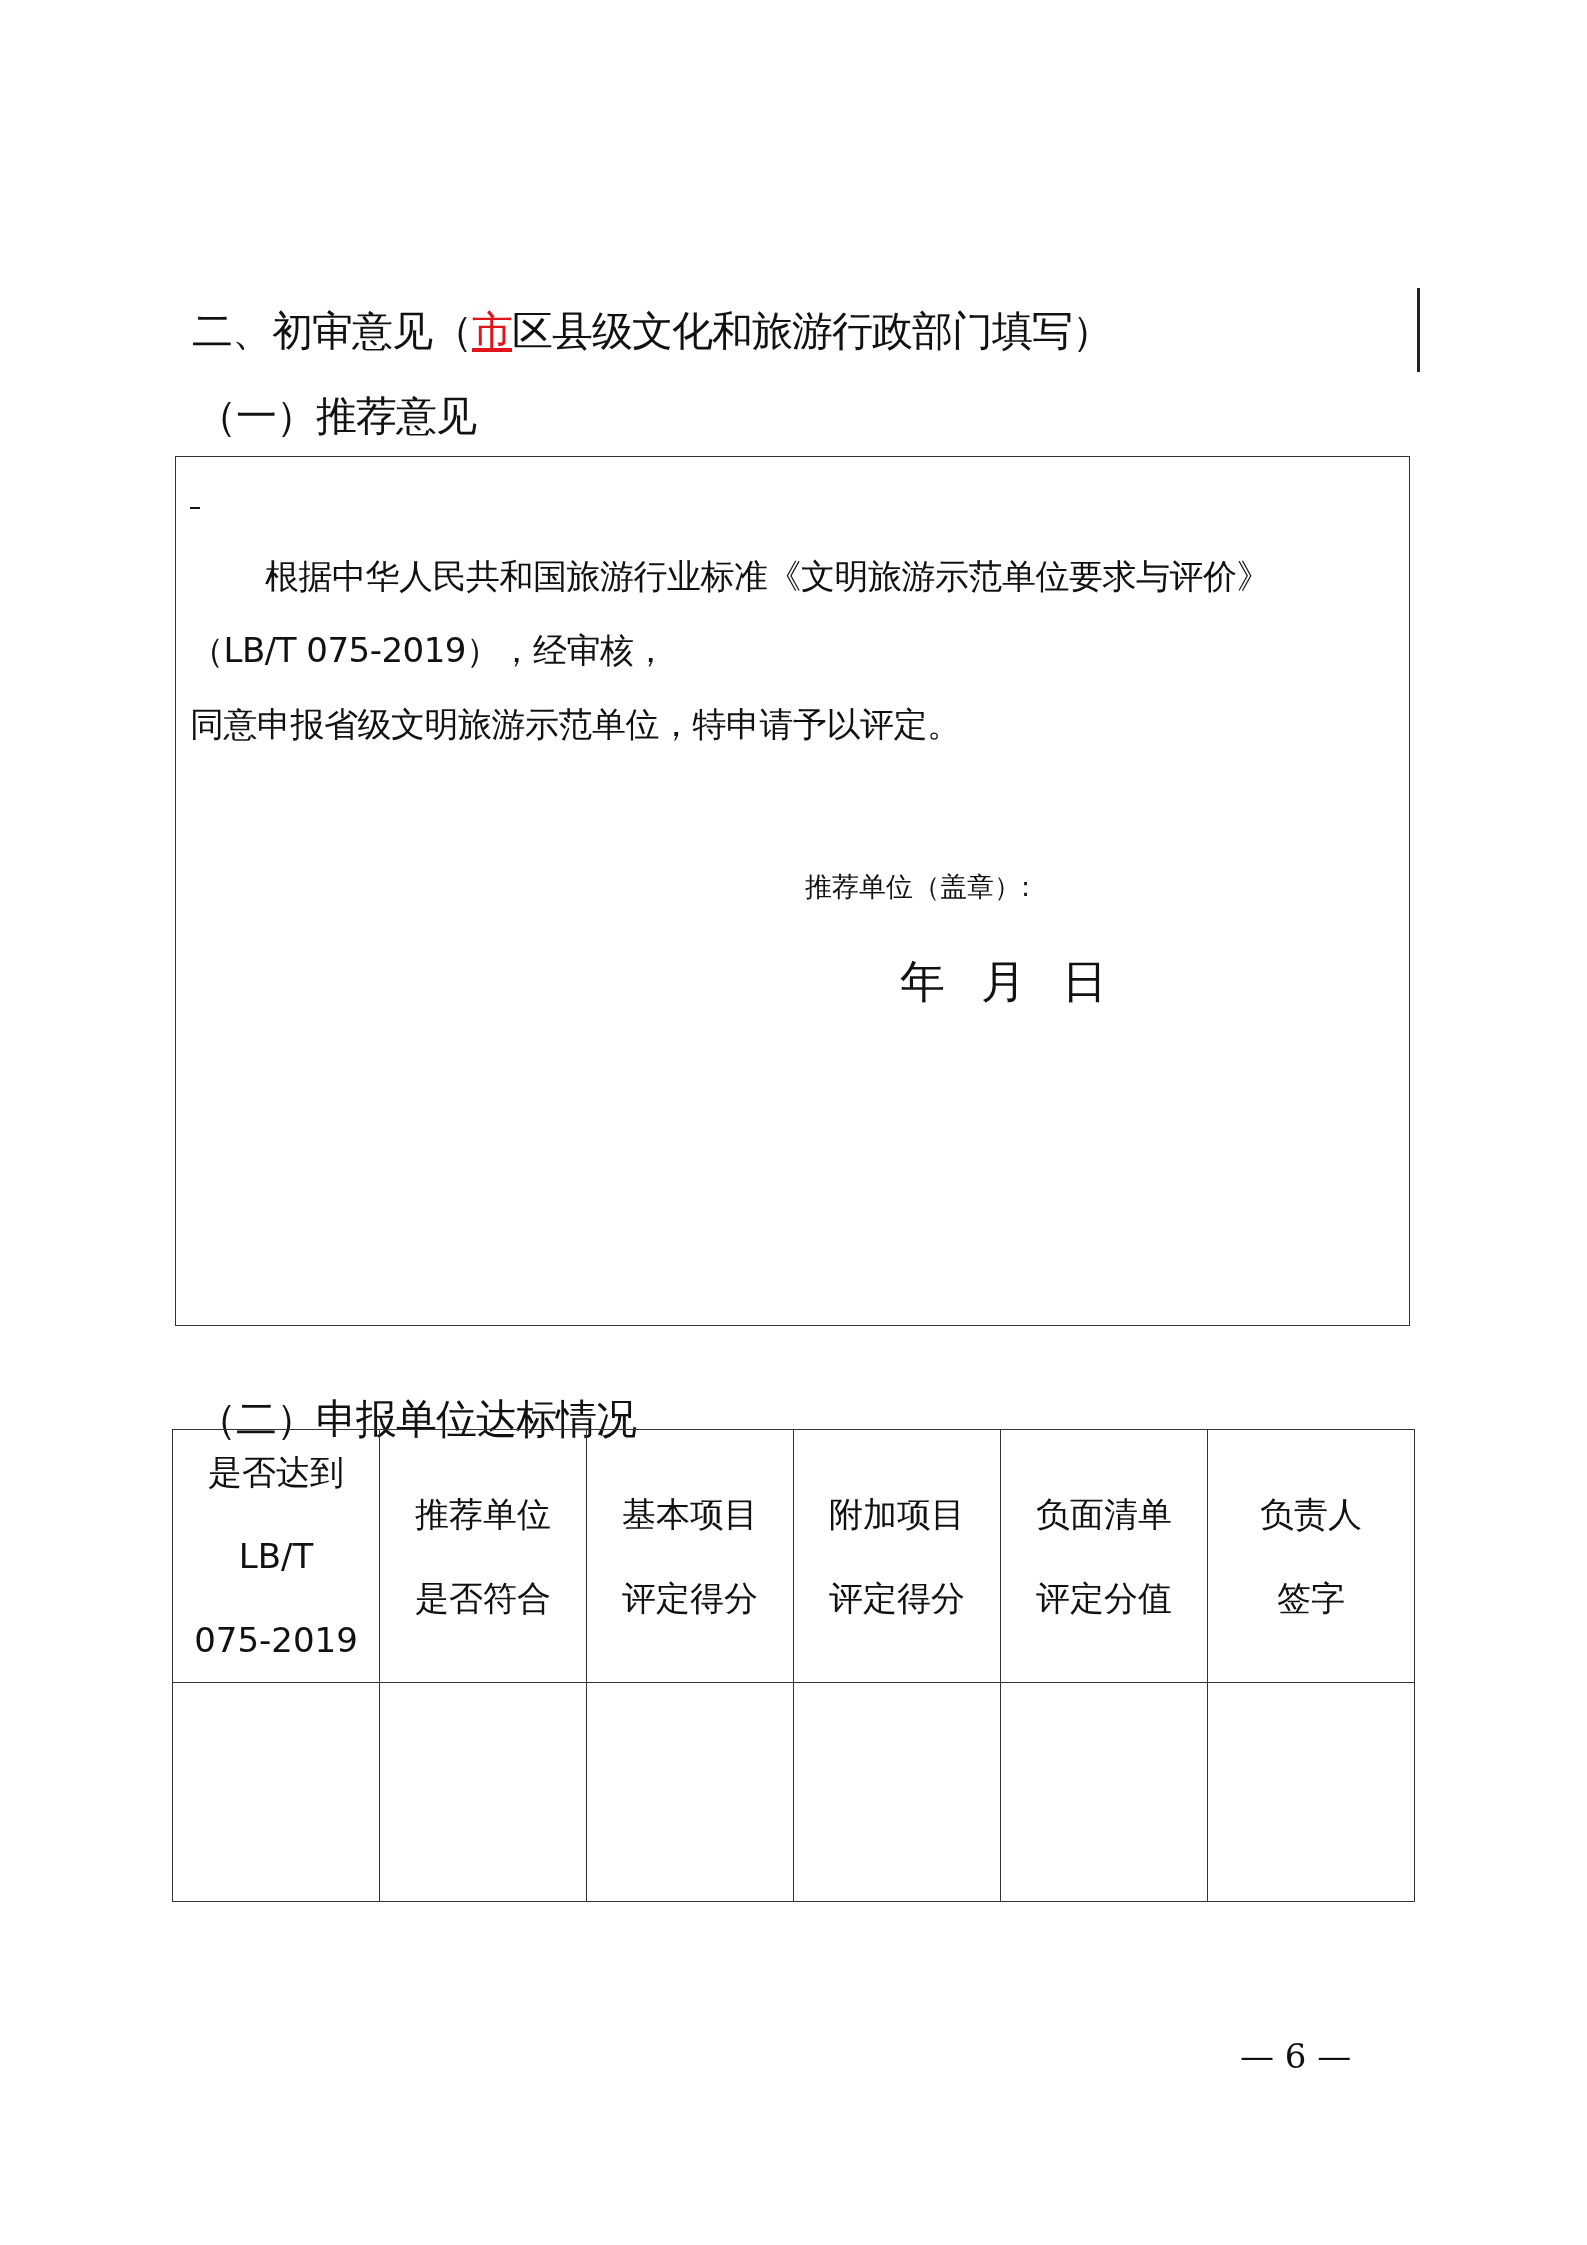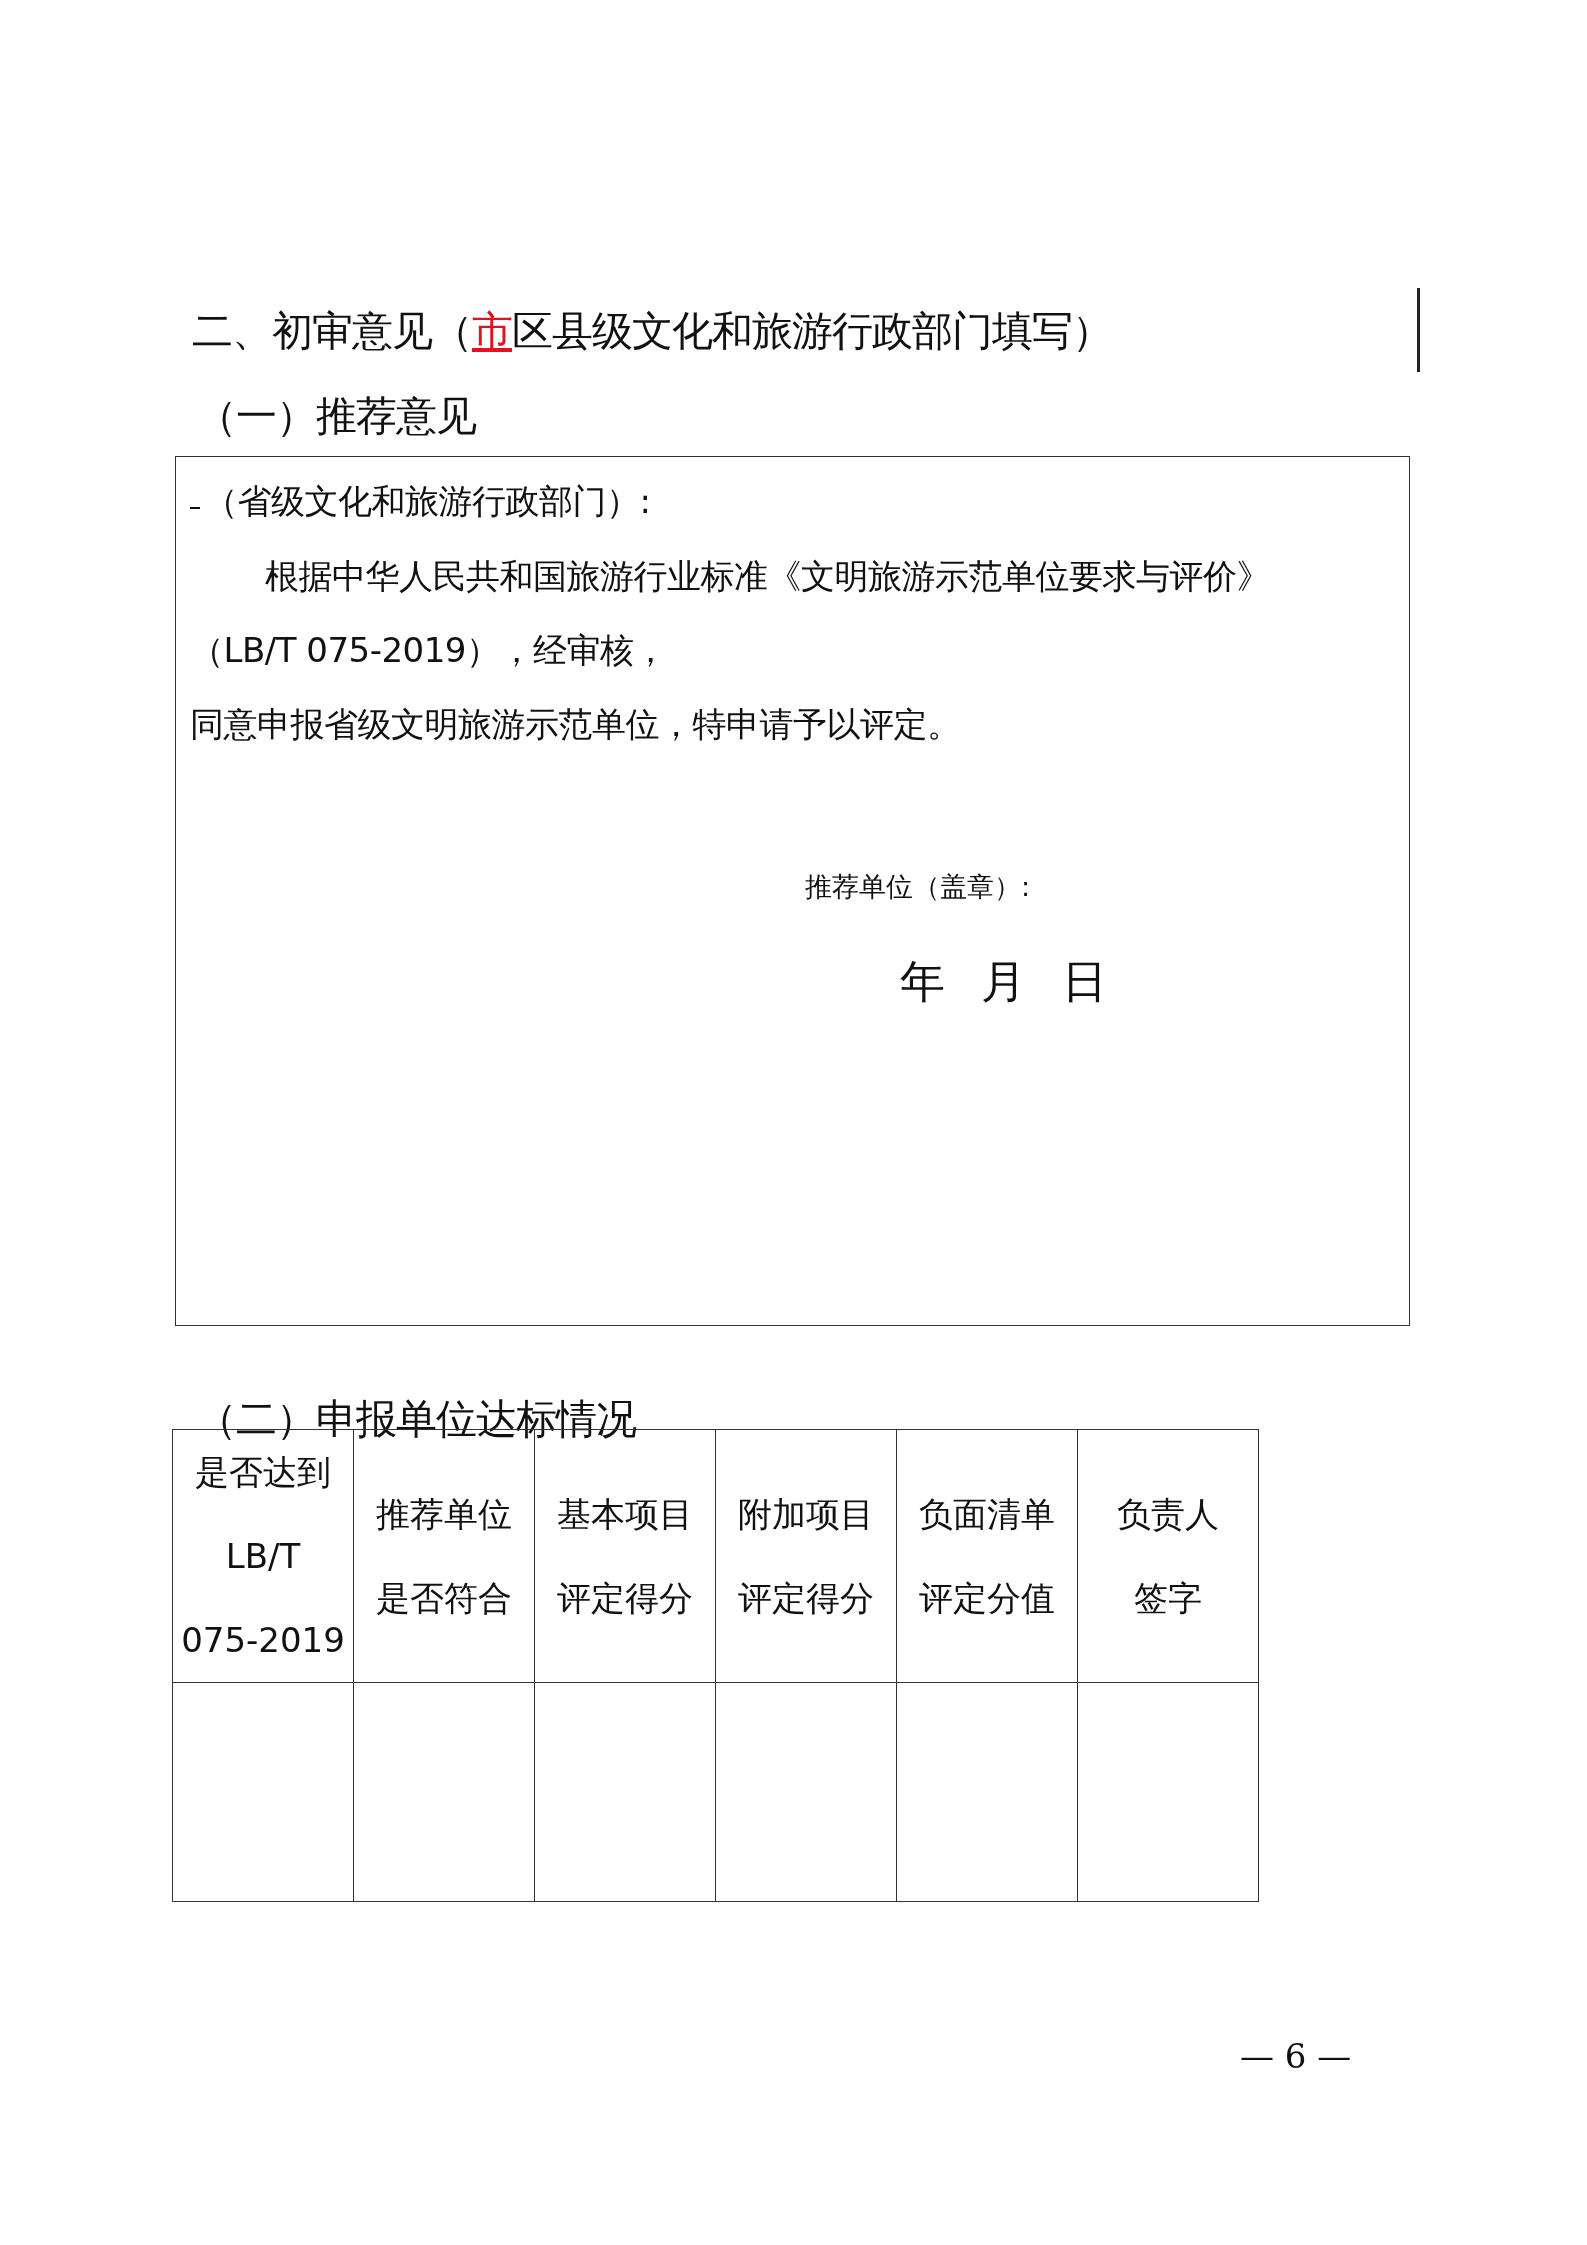--- a/index.html
+++ b/index.html
@@ -21,21 +21,21 @@
     .l1 { left: 190px; top: 455px; }
     .l1 .u { display:inline-block; width: 10px; border-bottom: 2px solid #111; height: 28px; vertical-align: top; margin-right: 4px; }
     .l2 { left: 265px; top: 530px; font-family: Liberation Serif, serif; }
     .l3 { left: 190px; top: 604px; }
     .l4 { left: 190px; top: 678px; }
     .sig { left: 805px; top: 845px; font-size: 27px; }
     .date { left: 900px; top: 928px; font-size: 45px; word-spacing: 20px; }
     .date span { margin-right: 36px; }
     .h3 { left: 196px; top: 1368px; font-size: 41px; letter-spacing: -1px; }
     table.grid {
-      position: absolute; left: 172px; top: 1429px; width: 1087px;
+      position: absolute; left: 172px; top: 1429px; width: 1243px;
       border-collapse: collapse; table-layout: fixed;
     }
     table.grid td {
       border: 1.5px solid #333; text-align: center; vertical-align: middle;
       font-size: 34px; line-height: 84px; padding: 0;
     }
     table.grid tr.head td { height: 252px; }
     table.grid tr.body td { height: 218px; }
     .cell-line { display: block; }
     .pagenum {
@@ -45,21 +45,21 @@
   </style>
 </head>
 <body>
 
 <div class="abs h1"><span>二、初审意见（</span><span class="red">市</span><span>区县级文化和旅游行政部门填写）</span></div>
 <div class="abs vline"></div>
 
 <div class="abs h2">（一）推荐意见</div>
 
 <div class="abs box"></div>
-<div class="abs p l1"><span class="u"></span><span>（省级文化和旅游行政部门）:</span></div>
+<div class="abs p l1"><span class="u"></span></div>
 <div class="abs p l2">根据中华人民共和国旅游行业标准《文明旅游示范单位要求与评价》</div>
 <div class="abs p l3">（LB/T 075-2019），经审核，</div>
 <div class="abs p l4">同意申报省级文明旅游示范单位，特申请予以评定。</div>
 <div class="abs sig">推荐单位（盖章）:</div>
 <div class="abs date"><span>年</span><span>月</span><span style="margin-right:0">日</span></div>
 
 <div class="abs h3">（二）申报单位达标情况</div>
 
 <table class="grid">
   <tbody>

